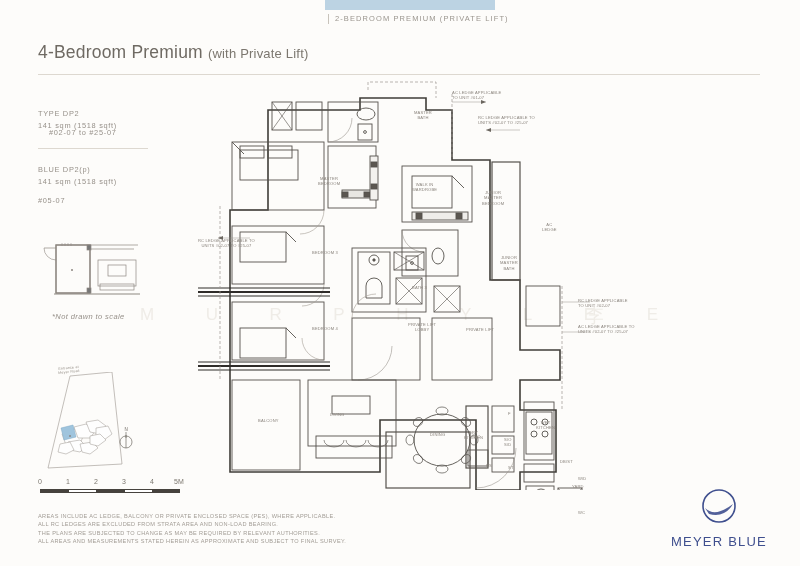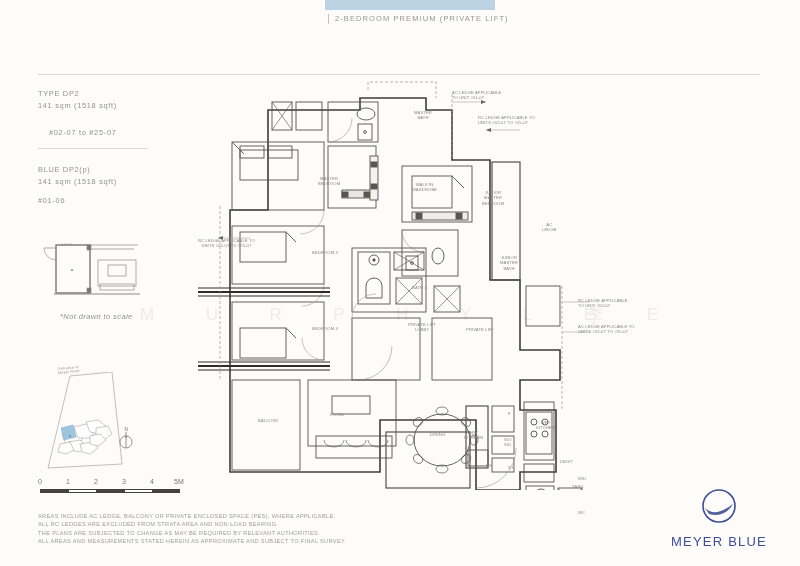--- a/index.html
+++ b/index.html
@@ -21,38 +21,38 @@
     border-left:1px solid #c8c3bb;padding-left:6px;line-height:10px;
   }
 
   
   #page-title{position:absolute;left:38px;top:42px;font-size:17.5px;color:#6f6a63;font-weight:400;letter-spacing:.2px;}
   #page-title .sub{font-size:13px;color:#7c776f;}
   #title-rule{position:absolute;left:38px;top:74px;width:722px;height:1px;background:#ddd8d0;}
 
   
   .info-block{position:absolute;left:38px;font-size:7.4px;letter-spacing:.7px;line-height:11.5px;color:#97918a;}
-  #info-type-1{top:88px;}
+  #info-type-1{top:108px;}
   #info-unit-1{position:absolute;left:49px;top:128px;font-size:7.4px;letter-spacing:.7px;color:#97918a;}
   #info-divider{position:absolute;left:38px;top:148px;width:110px;height:1px;background:#ddd8d0;}
   #info-type-2{top:164px;}
   #info-unit-2{position:absolute;left:38px;top:196px;font-size:7.4px;letter-spacing:.7px;color:#97918a;}
 
   
   #legend{position:absolute;left:608px;top:92px;}
   #legend-title{font-size:7.5px;letter-spacing:1px;color:#6f6a63;}
   #legend-row{display:flex;align-items:center;gap:4px;margin-top:7px;}
   .lg-sq{width:5px;height:5px;border:1px solid #6f6a63;background:#fff;}
   .lg-line{width:9px;height:1px;background:#6f6a63;}
   #legend-label{font-size:7.5px;letter-spacing:.5px;color:#5f5a54;margin-left:3px;}
 
   
   #inset{position:absolute;left:42px;top:240px;width:120px;height:62px;}
   #inset svg{display:block;}
-  #inset-caption{position:absolute;left:60px;top:312px;font-size:7.5px;font-style:italic;color:#97918a;letter-spacing:.4px;}
+  #inset-caption{position:absolute;left:52px;top:312px;font-size:7.5px;font-style:italic;color:#97918a;letter-spacing:.4px;}
 
   
   #keyplan{position:absolute;left:40px;top:372px;width:150px;height:100px;}
   #keyplan-entrance{position:absolute;left:58px;top:366px;font-size:3.6px;color:#9a948d;letter-spacing:.2px;text-align:center;line-height:4.4px;transform:rotate(-6deg);}
   #compass{position:absolute;left:116px;top:424px;width:20px;height:28px;}
   #scalebar{position:absolute;left:38px;top:478px;width:150px;}
   #scalebar-ticks{position:relative;height:9px;}
   #scalebar-ticks span{position:absolute;top:0;font-size:7px;color:#7c776f;}
   #scalebar-bar{position:relative;height:4px;margin-top:2px;}
   #scalebar-bar i{position:absolute;top:0;height:4px;display:block;}
@@ -76,33 +76,37 @@
   .ann{position:absolute;font-size:4.1px;letter-spacing:.15px;line-height:5.4px;color:#8b857e;white-space:nowrap;}
 </style>
 </head>
 <body>
 
 <div class="page">
 
   <div id="top-banner"></div>
   <div id="top-banner-label">2-BEDROOM PREMIUM (PRIVATE LIFT)</div>
 
+  <div id="page-title">
+    <span>4-Bedroom Premium</span>
+    <span class="sub">(with Private Lift)</span>
+  </div>
   <div id="title-rule"></div>
 
   <div class="info-block" id="info-type-1">
     <div>TYPE DP2</div>
     <div>141 sqm (1518 sqft)</div>
   </div>
   <div id="info-unit-1">#02-07 to #25-07</div>
   <div id="info-divider"></div>
   <div class="info-block" id="info-type-2">
     <div>BLUE DP2(p)</div>
     <div>141 sqm (1518 sqft)</div>
   </div>
-  <div id="info-unit-2">#01-06</div>
+  <div id="info-unit-2">#05-07</div>
 
 
   <div id="inset">
     <svg width="120" height="62" viewBox="0 0 120 62">
       <g fill="none" stroke="#8d8780" stroke-width="0.7">
         <rect x="14" y="5" width="34" height="48"></rect>
         <rect x="14" y="5" width="34" height="48" stroke-width="1.4"></rect>
         <path d="M2 8 a12 12 0 0 0 12 12" stroke-width="0.6"></path>
         <line x1="2" y1="8" x2="14" y2="8"></line>
         <line x1="48" y1="5" x2="96" y2="5"></line>

